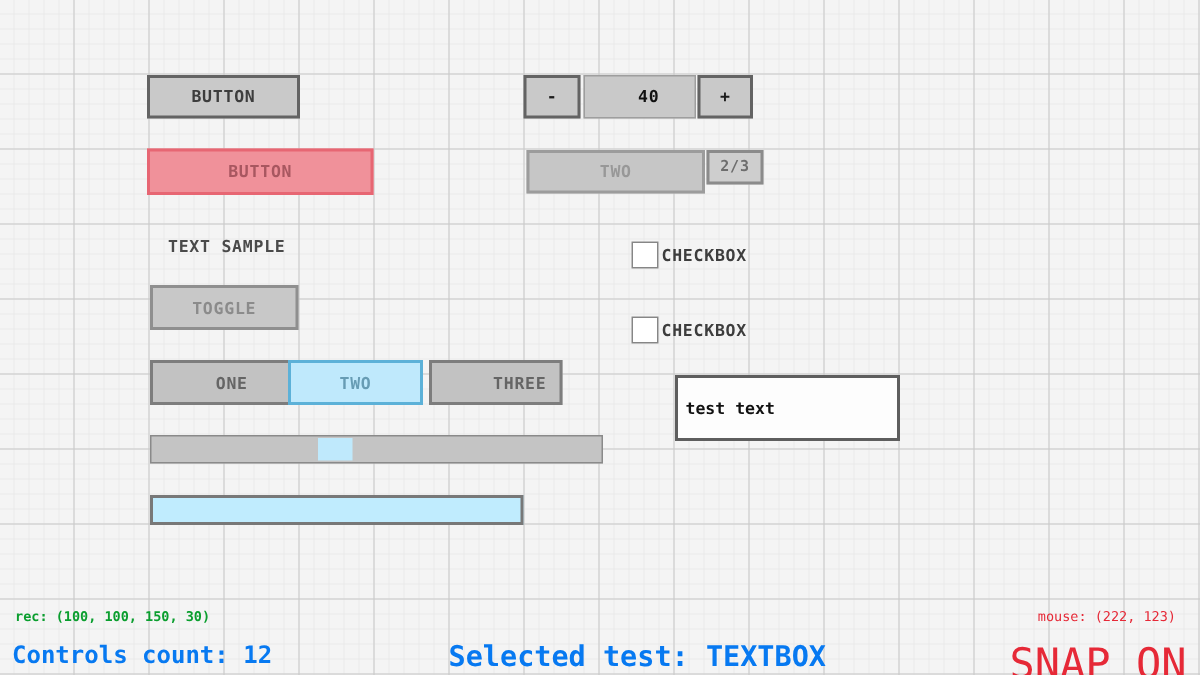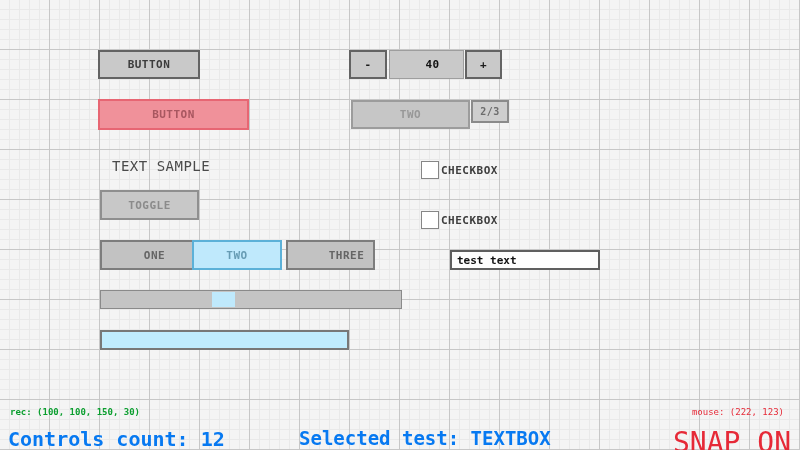--- a/index.html
+++ b/index.html
@@ -24,21 +24,21 @@
     font-size:11px; font-weight:bold; letter-spacing:0.5px;
     white-space:nowrap;
   }
 
   .btn-gray   { left:98px;  top:50px;  width:102px; height:29px;
                 background:#c9c9c9; border:2px solid #636363; color:#3d3d3d; }
   .btn-red    { left:98px;  top:99px;  width:151px; height:31px;
                 background:#f0919a; border:2px solid #e76673; color:#a85760; }
 
   .text-label { left:112px; top:158px; height:12px;
-                color:#4a4a4a; font-size:14px; font-weight:normal; letter-spacing:0.5px; }
+                color:#4a4a4a; font-size:11px; font-weight:bold; letter-spacing:0.5px; }
 
   .toggle     { left:100px; top:190px; width:99px;  height:30px;
                 background:#c8c8c8; border:2px solid #8f8f8f; color:#8b8b8b; }
 
   .seg        { top:240px; height:30px; background:#c2c2c2;
                 border:2px solid #7d7d7d; color:#656565; }
   .seg-one    { left:100px; width:109px; }
   .seg-two    { left:192px; width:90px;
                 background:#bfe9fc; border-color:#5cb1d8; color:#679cb4; }
   .seg-three  { left:286px; width:89px;padding-left:32px; }
@@ -64,28 +64,28 @@
                 background:#cecece; border:2px solid #8b8b8b; color:#6d6d6d;
                 font-size:10px; }
 
   .checkbox-row { display:flex; align-items:center;justify-content:center; }
   .cb-row-1   { left:421px; top:161px; }
   .cb-row-2   { left:421px; top:211px; }
   .cb-box     { width:18px; height:18px; background:#ffffff; border:1px solid #868686; }
   .cb-label   { color:#3d3d3d; font-size:11px; font-weight:bold; margin-left:2px;
                 letter-spacing:0.5px; }
 
-  .textbox    { left:450px; top:250px; width:150px; height:20px;
+  .textbox    { left:450px; top:250px; width:150px; height:44px;
                 background:#fdfdfd; border:2px solid #5e5e5e; color:#111;
                 font-family:"DejaVu Sans Mono", monospace;
                 font-size:11px; font-weight:bold; padding-left:5px; outline:none; }
 
   .st-rec     { left:10px; top:407px; color:#0a9e2e; font-size:9px; font-weight:bold; }
   .st-mouse   { right:16px; top:407px; color:#e62937; font-size:9px; font-weight:normal; }
-  .st-count   { left:8px; top:427px; color:#0779f1; font-size:20px; font-weight:bold; }
+  .st-count   { left:8px; top:427px; color:#0779f1; font-size:16px; font-weight:bold; }
   .st-type    { left:299px; top:427px; color:#0779f1; font-size:19px; font-weight:bold; }
   .st-snap    { right:9px; top:426px; color:#e62937; font-size:28px; font-weight:normal; }
 </style>
 </head>
 <body>
 
 <div class="canvas">
 
   <div class="abs ctrl btn-gray">BUTTON</div>
 

